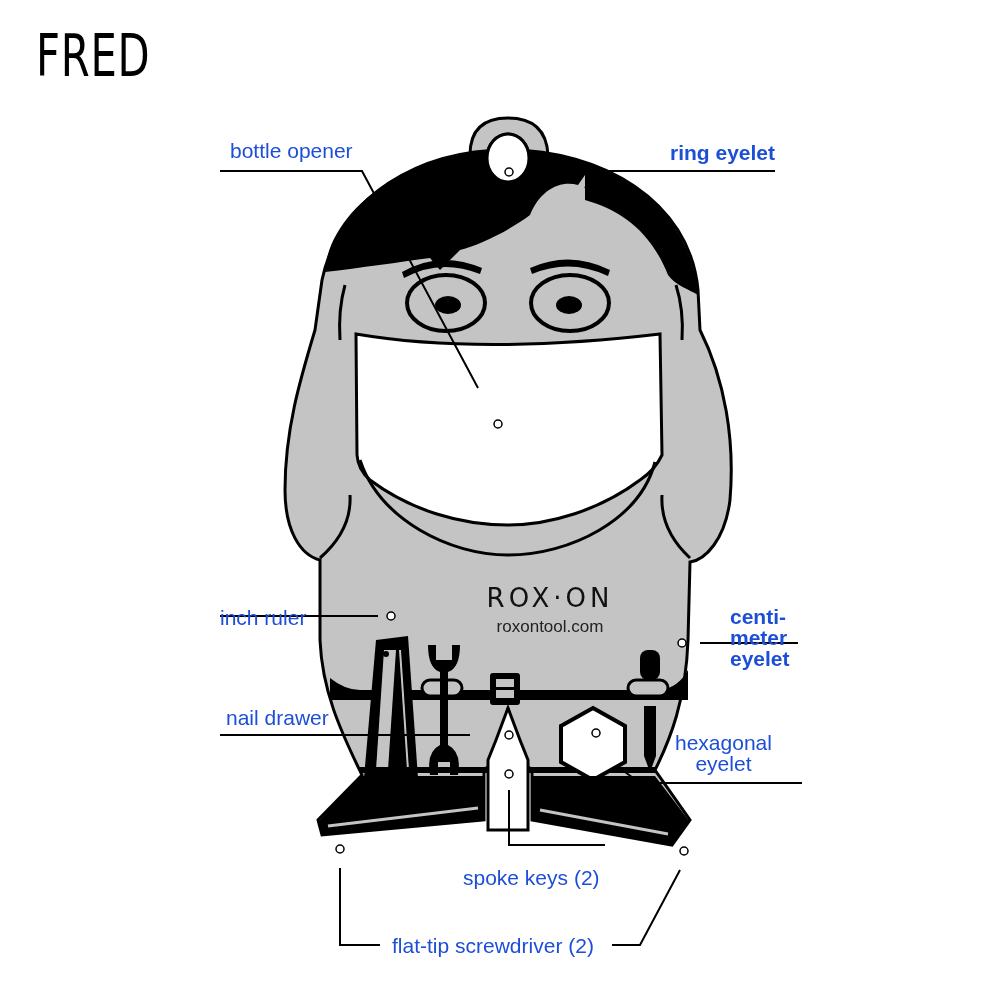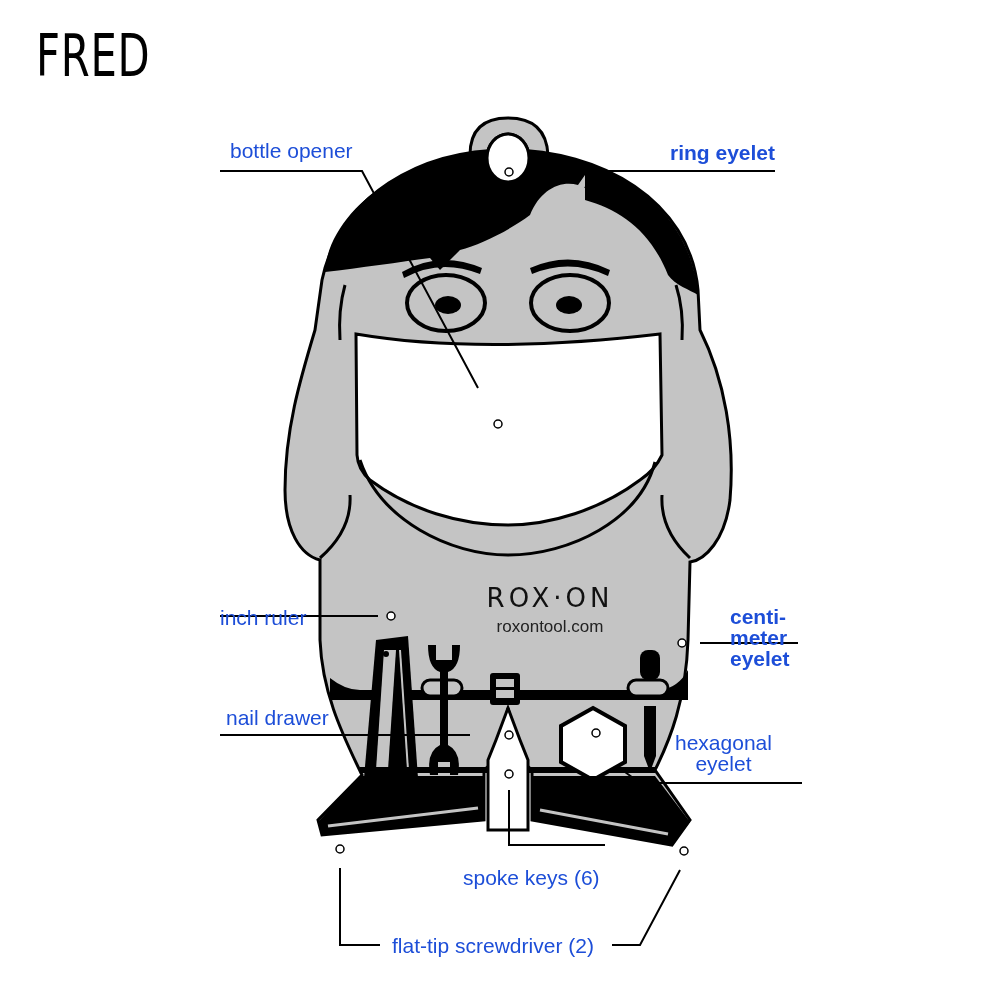--- a/index.html
+++ b/index.html
@@ -140,14 +140,14 @@
 <div class="label" style="left:730px; top:606px;font-weight:bold;">
   <div>centi-</div>
   <div>meter</div>
   <div>eyelet</div>
 </div>
 <div class="label" style="left:226px; top:707px;text-align:center;">nail drawer</div>
 <div class="label" style="left:675px; top:732px;text-align:center;">
   <div>hexagonal</div>
   <div>eyelet</div>
 </div>
-<div class="label" style="left:463px; top:867px;">spoke keys (6)</div>
+<div class="label" style="left:463px; top:867px;">spoke keys (2)</div>
 <div class="label" style="left:392px; top:935px;">flat-tip screwdriver (2)</div>
 
 </body></html>

